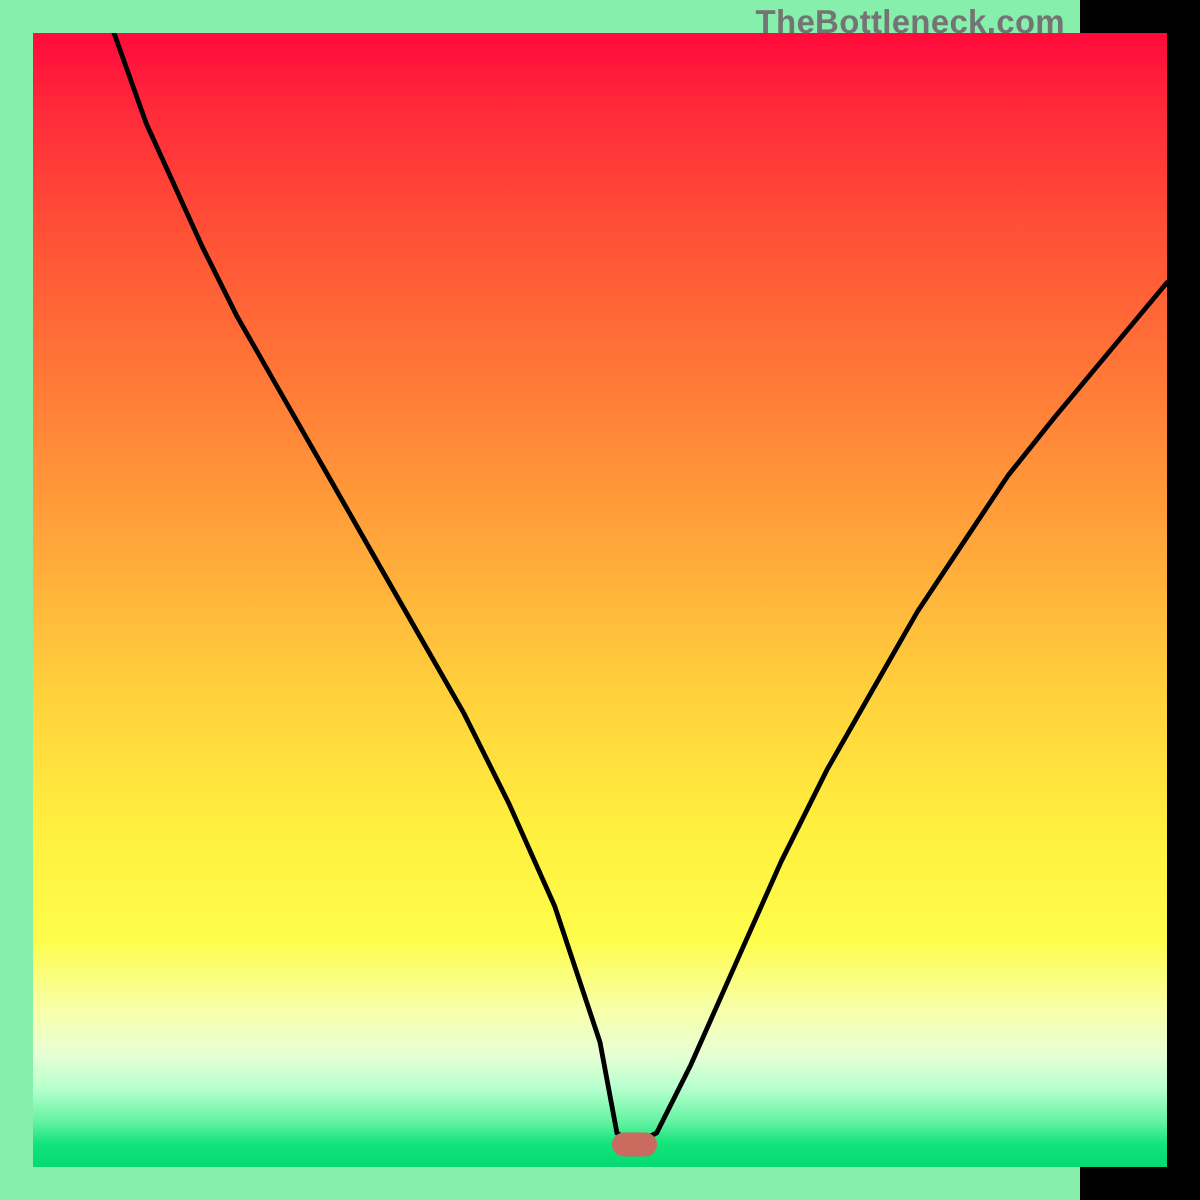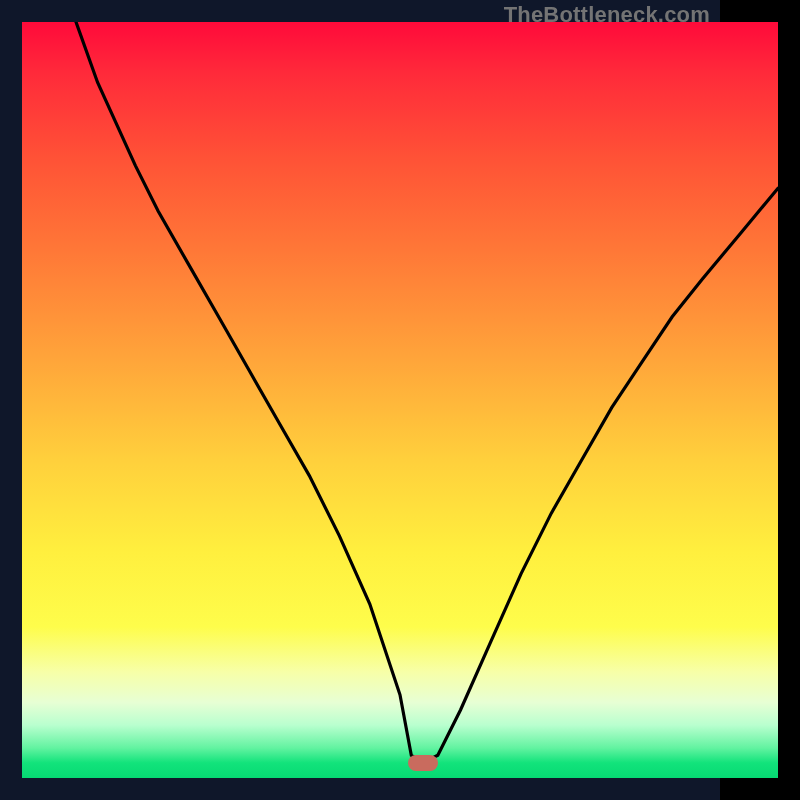--- a/index.html
+++ b/index.html
@@ -8,21 +8,21 @@
     width: 800px;
     height: 800px;
     background: #000;
     overflow: hidden;
     font-family: Arial, Helvetica, sans-serif;
   }
   .frame {
     position: relative;
     width: 720px;
     height: 800px;
-    background: #0f172a;
+    background: #86efac;
   }
   .plot-area {
     position: absolute;
     left: 22px;
     top: 22px;
     width: 756px;
     height: 756px;
     background: linear-gradient(
       to bottom,
       #ff0a3a 0%,

